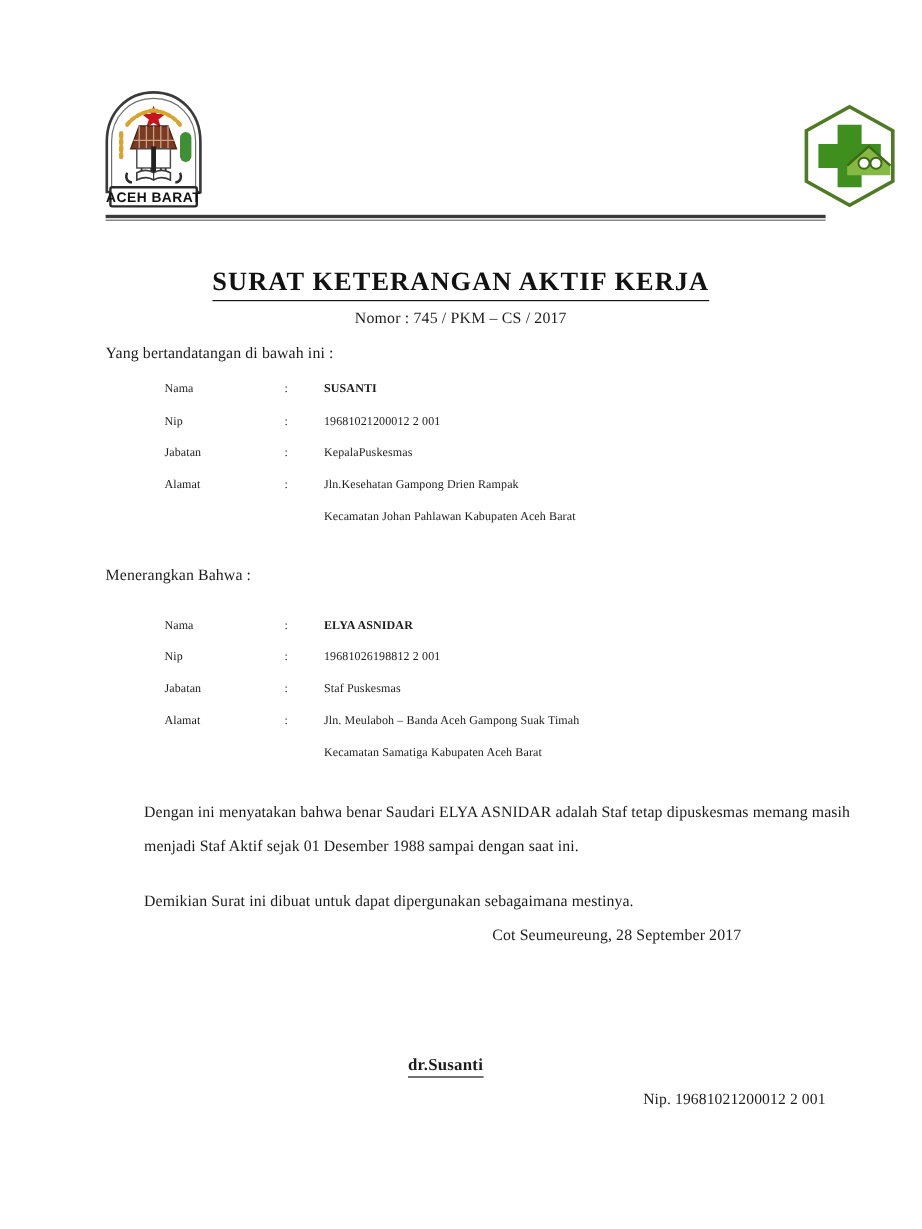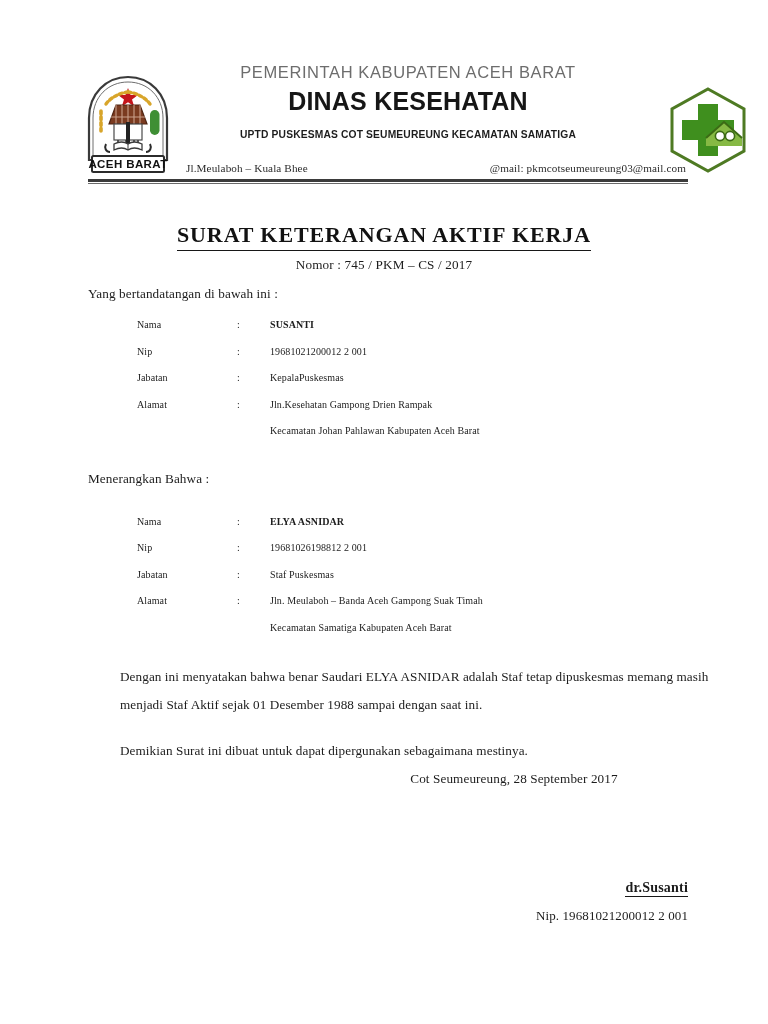--- a/index.html
+++ b/index.html
@@ -203,21 +203,21 @@
     width: 348px;
     text-align: center;
     line-height: 27px;
     letter-spacing: 0.1px;
   }
   .sign-name-wrap {
     position: absolute;
     left: 340px;
     top: 115px;
     width: 348px;
-    text-align: right;
+    text-align: left;
   }
   .sign-name {
     font-weight: 700;
     font-size: 14px;
     letter-spacing: 0.2px;
     display: inline-block;
     border-bottom: 1.5px solid #171717;
     padding-bottom: 0px;
   }
   .sign-nip {
@@ -228,33 +228,20 @@
     text-align: right;
     font-size: 13px;
     letter-spacing: 0.1px;
   }
 </style>
 </head>
 <body>
 
 <div class="page">
 
-  <div class="letterhead">
-
-    <div class="head-center">
-      <div class="gov-line">PEMERINTAH KABUPATEN ACEH BARAT</div>
-      <div class="dept-line">DINAS KESEHATAN</div>
-      <div class="uptd-line">UPTD PUSKESMAS COT SEUMEUREUNG KECAMATAN SAMATIGA</div>
-    </div>
-
-    <div class="addr-row">
-      <span>Jl.Meulaboh – Kuala Bhee</span>
-      <span>@mail: pkmcotseumeureung03@mail.com</span>
-    </div>
-  </div>
 
   <div class="logo-left">
     <svg viewBox="0 0 104 102" width="104" height="102" aria-hidden="true">
 
       <path d="M52 3 C30 3 13 20 13 44 L13 86 L91 86 L91 44 C91 20 74 3 52 3 Z" fill="#ffffff" stroke="#3a3a3a" stroke-width="2.2"></path>
       <path d="M52 8 C32 8 17 23 17 44 L17 82 L87 82 L87 44 C87 23 72 8 52 8 Z" fill="#ffffff" stroke="#6e6e6e" stroke-width="1"></path>
 
       <polygon points="52,14 54.6,21 62,21 56,25.5 58.2,32.5 52,28.3 45.8,32.5 48,25.5 42,21 49.4,21" fill="#c4161c"></polygon>
 
       <path d="M30 30 C35 23 44 19 52 18" fill="none" stroke="#d8a52a" stroke-width="3.4" stroke-linecap="round" stroke-dasharray="3 2.6"></path>

